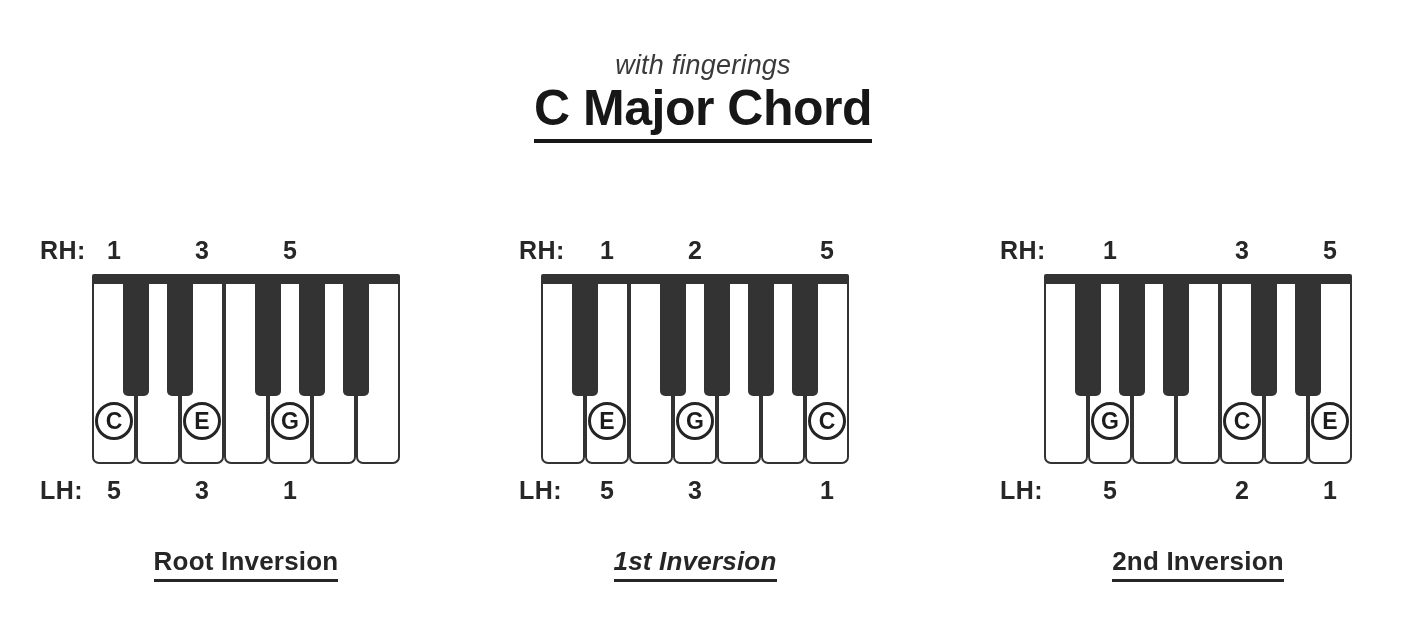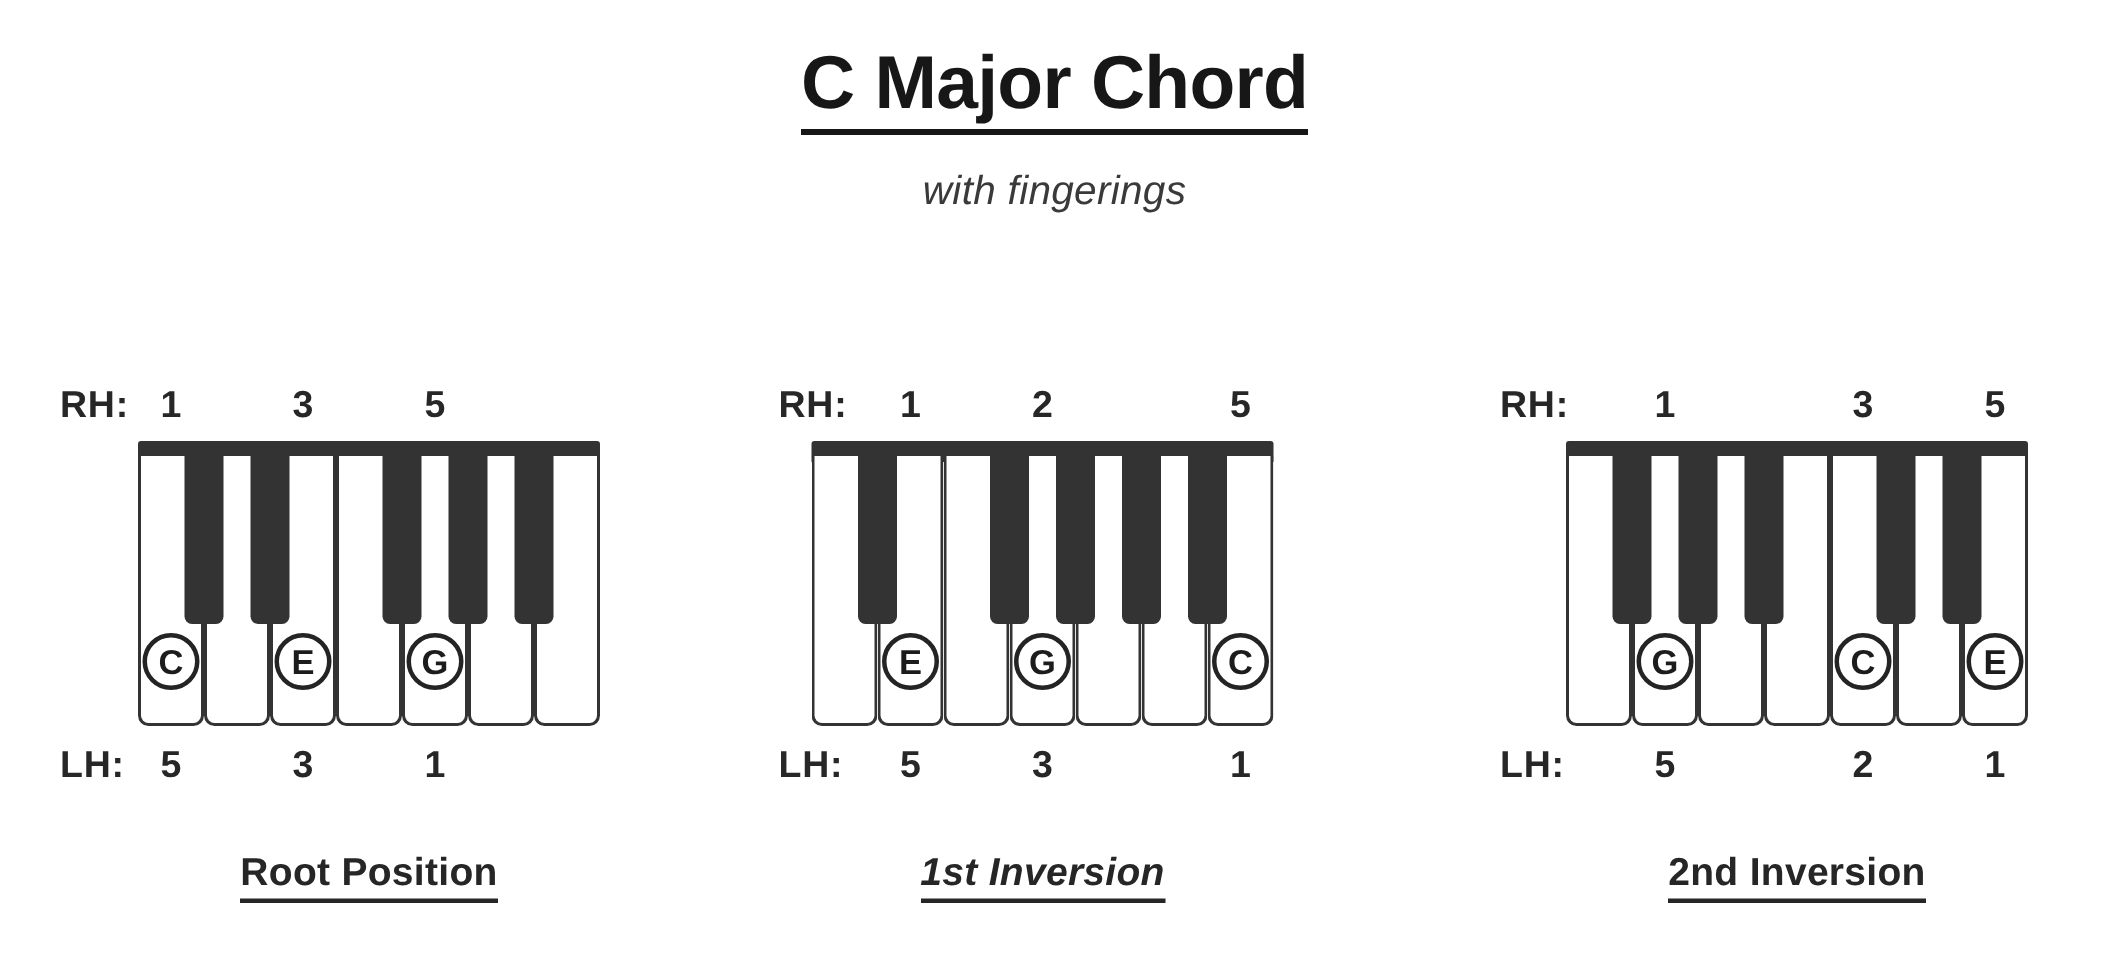--- a/index.html
+++ b/index.html
@@ -45,21 +45,20 @@
   #boards {
     position: absolute;
     top: 236px;
     left: 0;
     width: 1406px;
     height: 360px;
   }
   .board-unit {
     position: absolute;
     top: 0;
-    margin-top: 20px;
   }
 
   .hand-row {
     position: relative;
     height: 34px;
   }
   .hand-tag {
     position: absolute;
     top: 0;
     left: 0;
@@ -142,22 +141,22 @@
   .caption span {
     border-bottom: 3px solid #262626;
     padding-bottom: 2px;
     display: inline-block;
   }
 </style>
 </head>
 <body>
 
 <div id="header">
+  <div id="subtitle">with fingerings</div>
   <div id="main-title">C Major Chord</div>
-  <div id="subtitle">with fingerings</div>
 </div>
 
 <div id="boards">
     <div class="board-unit" style="left: 92px; width: 308px;">
       <div class="hand-row">
         <div class="hand-tag" style="left: -52px;">RH:</div>
         <div class="finger" style="left: 22px;">1</div>
         <div class="finger" style="left: 110px;">3</div>
         <div class="finger" style="left: 198px;">5</div>
       </div>
@@ -178,21 +177,21 @@
         <div class="note-mark" style="left: 3px; top: 128px;">C</div>
         <div class="note-mark" style="left: 91px; top: 128px;">E</div>
         <div class="note-mark" style="left: 179px; top: 128px;">G</div>
       </div>
       <div class="hand-row" style="position: absolute; top: 240px; width: 308px;">
         <div class="hand-tag" style="left: -52px;">LH:</div>
         <div class="finger" style="left: 22px;">5</div>
         <div class="finger" style="left: 110px;">3</div>
         <div class="finger" style="left: 198px;">1</div>
       </div>
-      <div class="caption" style="top: 310px;"><span>Root Position</span></div>
+      <div class="caption" style="top: 310px;"><span>Root Inversion</span></div>
     </div>
     <div class="board-unit" style="left: 541px; width: 308px;">
       <div class="hand-row">
         <div class="hand-tag" style="left: -22px;">RH:</div>
         <div class="finger" style="left: 66px;">1</div>
         <div class="finger" style="left: 154px;">2</div>
         <div class="finger" style="left: 286px;">5</div>
       </div>
       <div class="piano" style="top: 38px; width: 308px; height: 190px;">
         <div class="top-bar" style="width: 308px;"></div>

